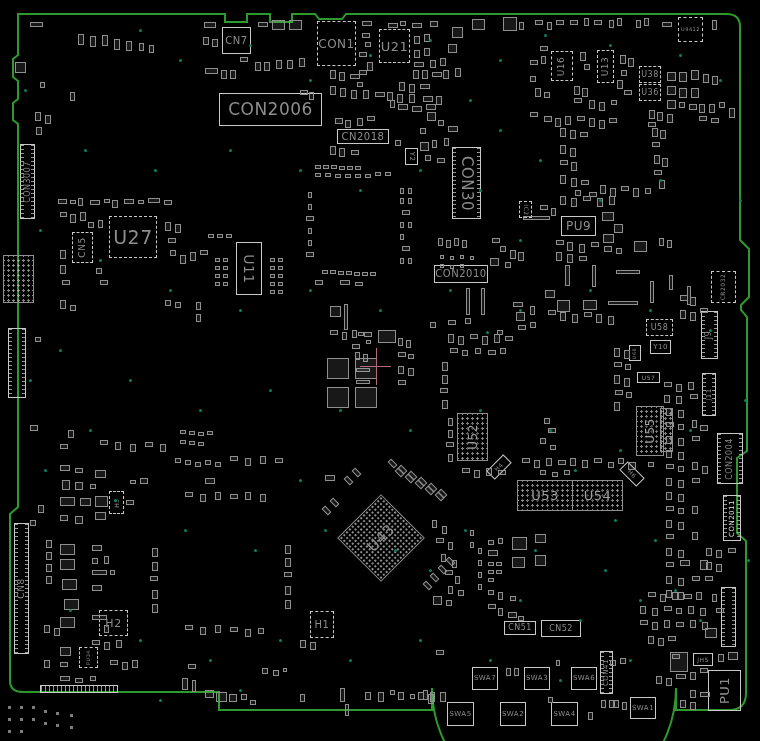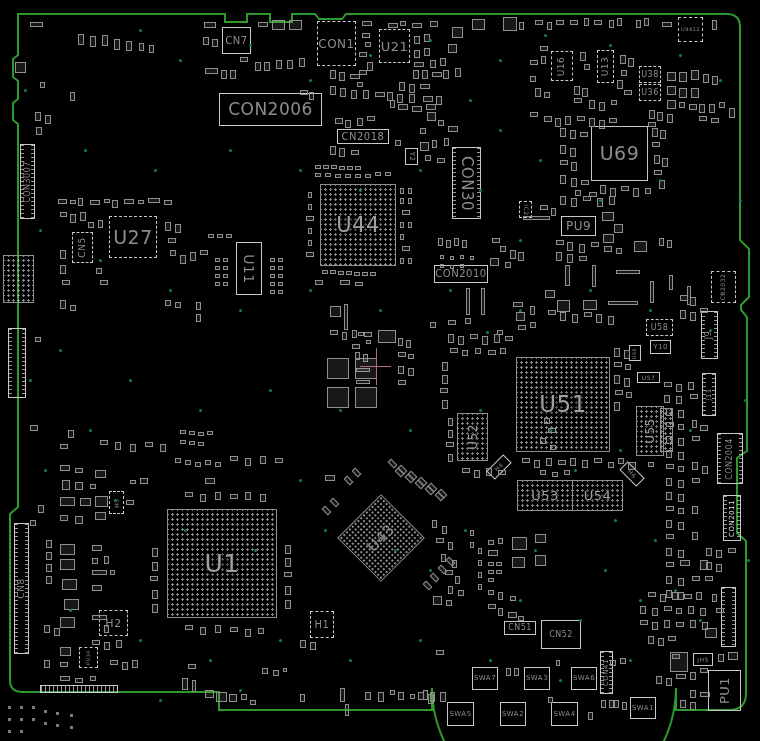--- a/index.html
+++ b/index.html
@@ -68,50 +68,41 @@
     </div>
     <div class="comp k-qfp" style="left: 639px; top: 66px; width: 22px; height: 17px;">
       <span class="lbl" style="font-size: 8px;">U38</span>
     </div>
     <div class="comp k-qfp" style="left: 639px; top: 84px; width: 22px; height: 17px;">
       <span class="lbl" style="font-size: 8px;">U36</span>
     </div>
     <div class="comp k-qfp" style="left: 678px; top: 17px; width: 25px; height: 25px;">
       <span class="lbl" style="font-size: 5px;">U9412</span>
     </div>
-    <div class="comp k-box" style="left: 591px; top: 126px; width: 57px; height: 55px;">
-      <span class="lbl" style="font-size: 19px;">U69</span>
-    </div>
     <div class="comp k-conn" style="left: 20px; top: 144px; width: 15px; height: 75px;">
       <span class="lbl vm90" style="font-size: 8px;">CON3007</span>
     </div>
     <div class="comp k-qfp" style="left: 72px; top: 232px; width: 21px; height: 31px;">
       <span class="lbl vm90" style="font-size: 9px;">CN5</span>
     </div>
     <div class="comp k-qfp" style="left: 109px; top: 216px; width: 48px; height: 42px;">
       <span class="lbl" style="font-size: 19px;">U27</span>
     </div>
     <div class="comp k-box" style="left: 236px; top: 242px; width: 26px; height: 53px;">
       <span class="lbl v90" style="font-size: 14px;">U11</span>
     </div>
-    <div class="comp k-bga" style="left: 320px; top: 184px; width: 76px; height: 82px;">
-      <span class="lbl" style="font-size: 21px;">U44</span>
-    </div>
     <div class="comp k-qfp" style="left: 519px; top: 201px; width: 13px; height: 17px;">
       <span class="lbl v90" style="font-size: 6px;">IC2</span>
     </div>
     <div class="comp k-box" style="left: 561px; top: 216px; width: 35px; height: 20px;">
       <span class="lbl" style="font-size: 12px;">PU9</span>
     </div>
     <div class="comp k-labelbox" style="left: 434px; top: 265px; width: 54px; height: 18px;">
       <span class="lbl" style="font-size: 10px;">CON2010</span>
     </div>
-    <div class="comp k-bga" style="left: 516px; top: 357px; width: 94px; height: 95px;">
-      <span class="lbl" style="font-size: 23px;">U51</span>
-    </div>
     <div class="comp k-bga" style="left: 457px; top: 413px; width: 31px; height: 48px;">
       <span class="lbl vm90" style="font-size: 12px;">U52</span>
     </div>
     <div class="comp k-bga" style="left: 636px; top: 406px; width: 28px; height: 50px;">
       <span class="lbl vm90" style="font-size: 12px;">U55</span>
     </div>
     <div class="comp k-bga" style="left: 517px; top: 480px; width: 56px; height: 31px;">
       <span class="lbl" style="font-size: 13px;">U53</span>
     </div>
     <div class="comp k-bga" style="left: 572px; top: 480px; width: 51px; height: 31px;">
@@ -137,23 +128,20 @@
     </div>
     <div class="comp k-conn" style="left: 702px; top: 373px; width: 14px; height: 43px;">
       <span class="lbl vm90" style="font-size: 7px;">J11</span>
     </div>
     <div class="comp k-conn" style="left: 717px; top: 433px; width: 26px; height: 51px;">
       <span class="lbl vm90" style="font-size: 8px;">CON2004</span>
     </div>
     <div class="comp k-conn" style="left: 723px; top: 495px; width: 18px; height: 46px;">
       <span class="lbl vm90" style="font-size: 7px; color: rgb(227, 227, 227);">CON2011</span>
     </div>
-    <div class="comp k-bga" style="left: 167px; top: 509px; width: 110px; height: 109px;">
-      <span class="lbl" style="font-size: 25px;">U1</span>
-    </div>
     <div class="comp k-diamond rm45" style="left: 350px; top: 507px; width: 62px; height: 62px;">
       <span class="lbl" style="font-size: 15px;">U43</span>
     </div>
     <div class="comp k-qfp" style="left: 310px; top: 611px; width: 24px; height: 27px;">
       <span class="lbl" style="font-size: 10px;">H1</span>
     </div>
     <div class="comp k-qfp" style="left: 99px; top: 610px; width: 29px; height: 26px;">
       <span class="lbl" style="font-size: 11px;">H2</span>
     </div>
     <div class="comp k-qfp" style="left: 109px; top: 491px; width: 15px; height: 23px;">
@@ -167,21 +155,21 @@
     </div>
     <div class="comp k-conn" style="left: 14px; top: 523px; width: 15px; height: 131px;">
       <span class="lbl vm90" style="font-size: 9px;">CN8</span>
     </div>
     <div class="comp k-qfp" style="left: 79px; top: 647px; width: 19px; height: 21px;">
       <span class="lbl vm90" style="font-size: 5px;">PU34</span>
     </div>
     <div class="comp k-labelbox" style="left: 504px; top: 621px; width: 32px; height: 14px;">
       <span class="lbl" style="font-size: 8px;">CN51</span>
     </div>
-    <div class="comp k-labelbox" style="left: 541px; top: 620px; width: 40px; height: 29px;">
+    <div class="comp k-labelbox" style="left: 541px; top: 620px; width: 40px; height: 17px;">
       <span class="lbl" style="font-size: 8px;">CN52</span>
     </div>
     <div class="comp k-conn" style="left: 600px; top: 651px; width: 13px; height: 43px;">
       <span class="lbl vm90" style="font-size: 7px;">CON41</span>
     </div>
     <div class="comp k-box" style="left: 472px; top: 667px; width: 26px; height: 23px;">
       <span class="lbl" style="font-size: 7px;">SWA7</span>
     </div>
     <div class="comp k-box" style="left: 524px; top: 667px; width: 26px; height: 23px;">
       <span class="lbl" style="font-size: 7px;">SWA3</span>

